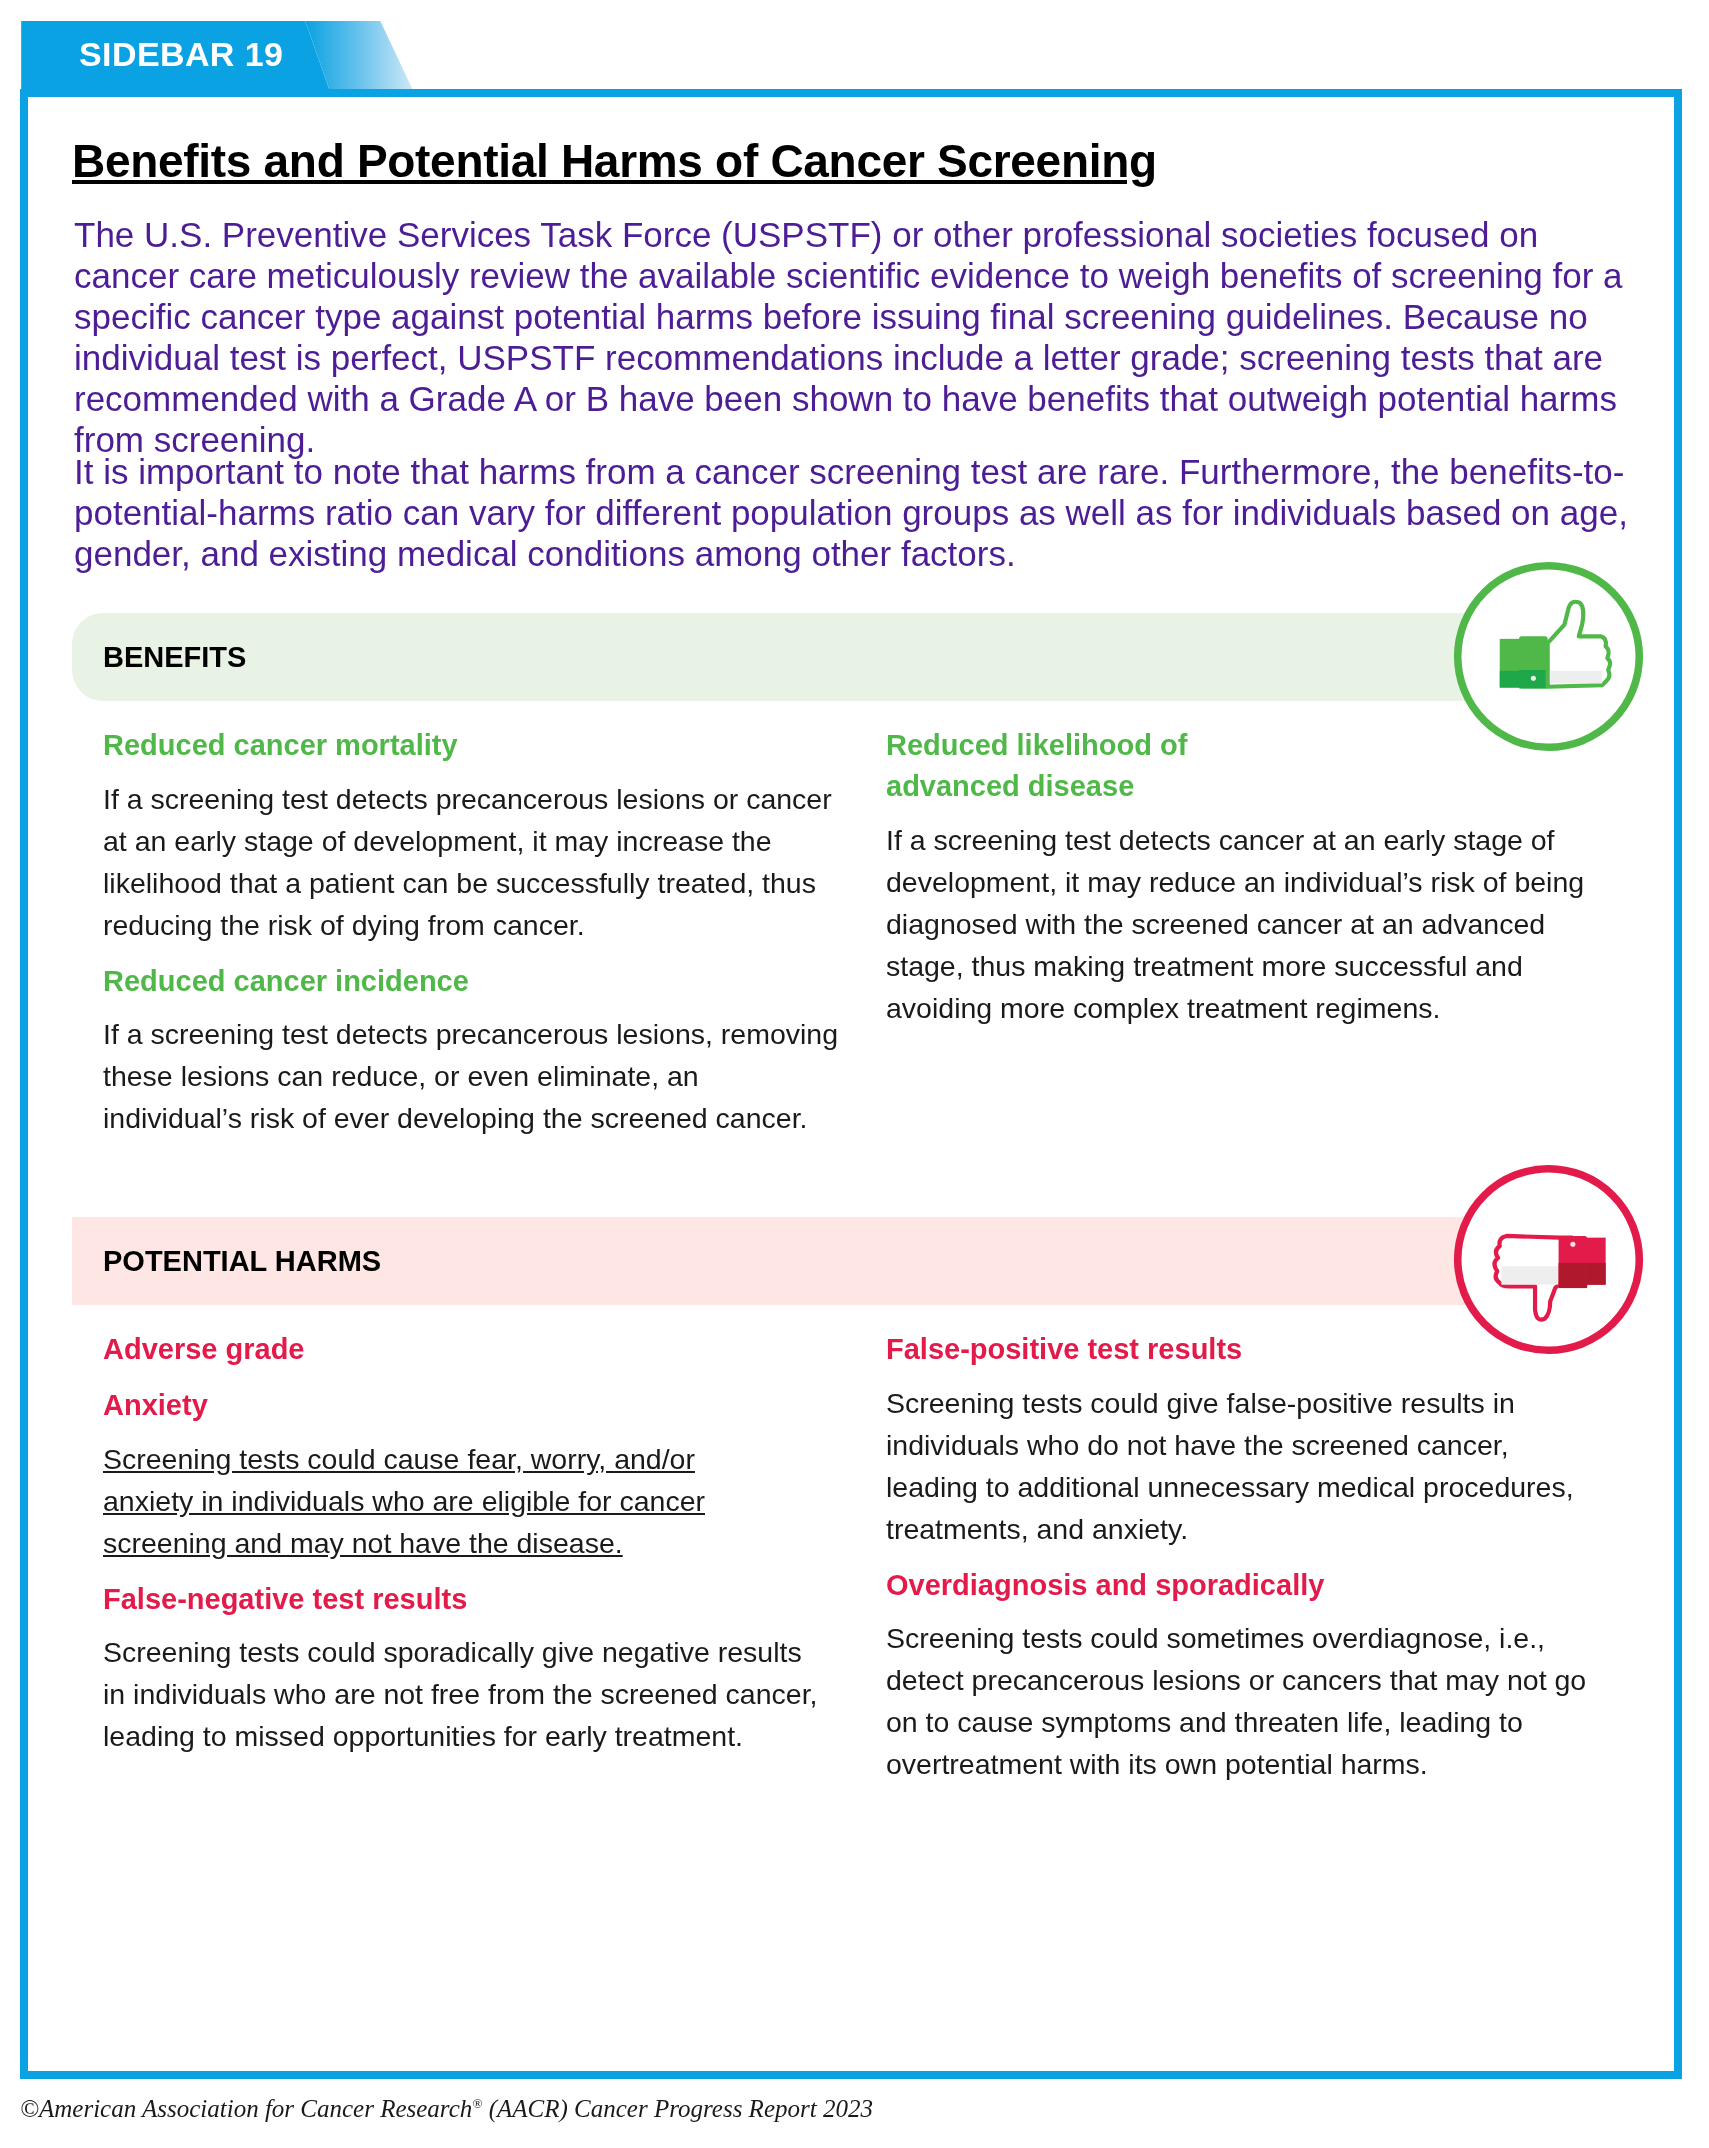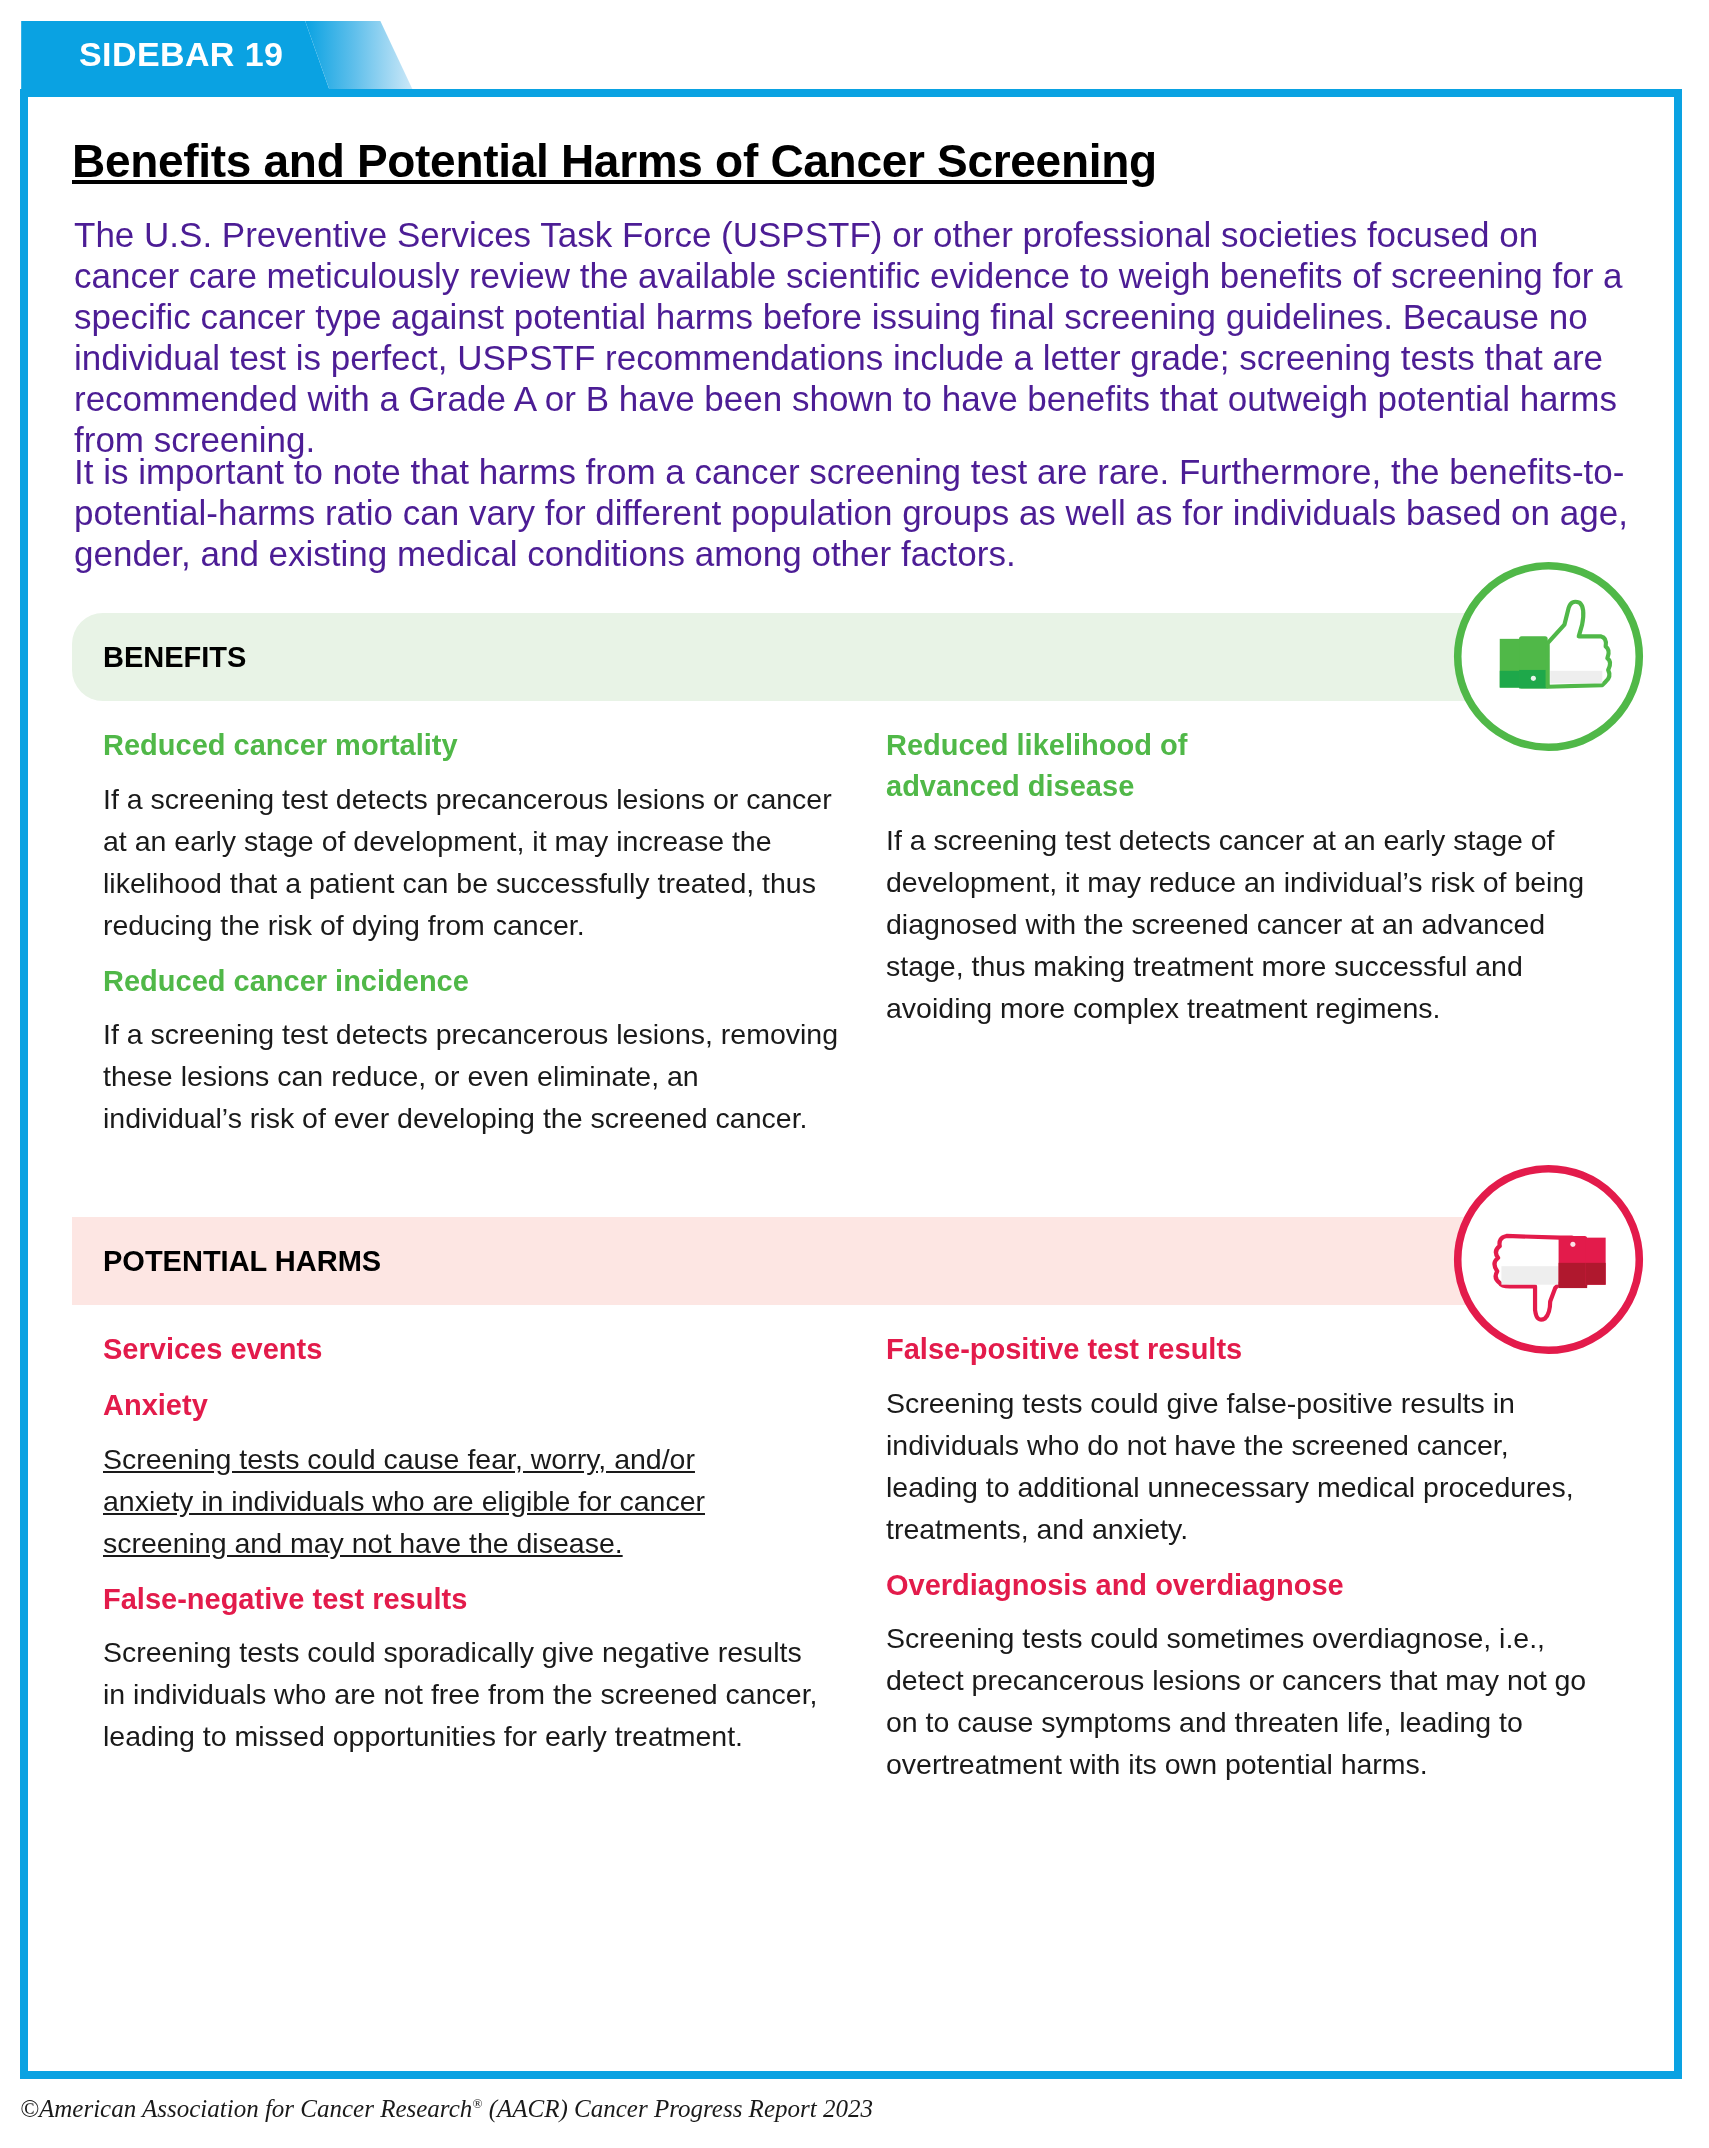--- a/index.html
+++ b/index.html
@@ -126,38 +126,38 @@
     <rect x="128" y="88" width="34" height="62" rx="3" fill="#e31b4b"></rect>
     <rect x="128" y="120" width="34" height="30" fill="#b0182e"></rect>
     <rect x="160" y="90" width="24" height="56" fill="#e31b4b"></rect>
     <rect x="160" y="120" width="24" height="26" fill="#b0182e"></rect>
     <circle cx="145" cy="98" r="3" fill="#fbe3e7"></circle>
   </svg>
 </div>
 
 <div class="col left h-left">
   <div class="item red">
-    <h3>Services events</h3>
+    <h3>Adverse grade</h3>
   </div>
   <div class="item red">
     <h3>Anxiety</h3>
     <p style="width:688px;text-decoration:underline;">Screening tests could cause fear, worry, and/or anxiety in individuals who are eligible for cancer screening and may not have the disease.</p>
   </div>
   <div class="item red">
     <h3>False-negative test results</h3>
     <p style="width:722px;">Screening tests could sporadically give negative results in individuals who are not free from the screened cancer, leading to missed opportunities for early treatment.</p>
   </div>
 </div>
 <div class="col right h-right" style="width:738px;">
   <div class="item red">
     <h3>False-positive test results</h3>
     <p style="width:696px;">Screening tests could give false-positive results in individuals who do not have the screened cancer, leading to additional unnecessary medical procedures, treatments, and anxiety.</p>
   </div>
   <div class="item red">
-    <h3>Overdiagnosis and overdiagnose</h3>
+    <h3>Overdiagnosis and sporadically</h3>
     <p style="width:730px;">Screening tests could sometimes overdiagnose, i.e., detect precancerous lesions or cancers that may not go on to cause symptoms and threaten life, leading to overtreatment with its own potential harms.</p>
   </div>
 </div>
 
 <div class="footer">
   <span>©American Association for Cancer Research</span><sup>®</sup><span> (AACR) Cancer Progress Report 2023</span>
 </div>
 
 
 </body></html>

